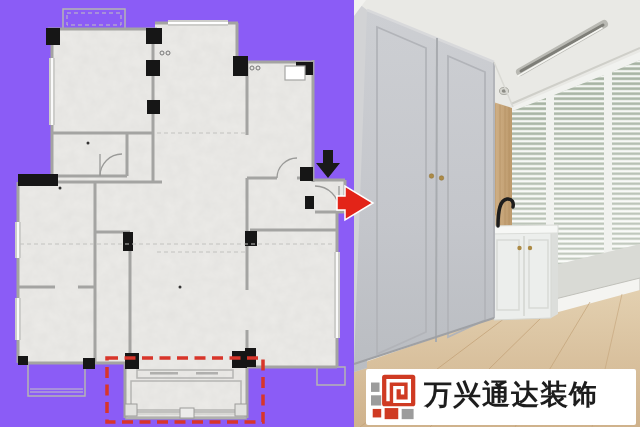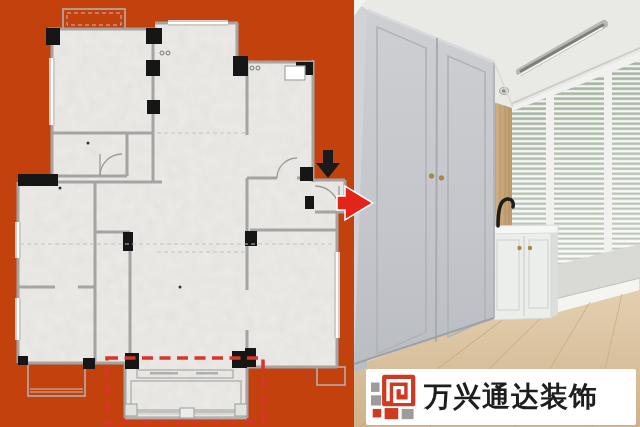--- a/index.html
+++ b/index.html
@@ -1,17 +1,17 @@
 <!DOCTYPE html>
 <html><head>
 <meta charset="utf-8">
 <style>
   html,body{margin:0;padding:0;background:#ffffff;}
-  #stage{position:relative;width:640px;height:427px;overflow:hidden;background:#c2410c;
-         font-family:Liberation Serif, serif;}
+  #stage{position:relative;width:640px;height:427px;overflow:hidden;background:#8b5cf6;
+         font-family:Liberation Mono, monospace;}
   svg{display:block;}
   
   .w   {stroke:#a4a4a2;stroke-width:3;fill:none;}
   .wt  {stroke:#b5b5b3;stroke-width:1.5;fill:none;}
   .winb{stroke:#cdcdca;stroke-width:6;fill:none;}
   .winw{stroke:#ffffff;stroke-width:1.8;fill:none;}
   .dash{stroke:#c2c2bf;stroke-width:1;stroke-dasharray:4 3;fill:none;}
   .arc {stroke:#9a9a98;stroke-width:1.3;fill:none;}
   .sym {stroke:#777;stroke-width:1;fill:none;}
   

